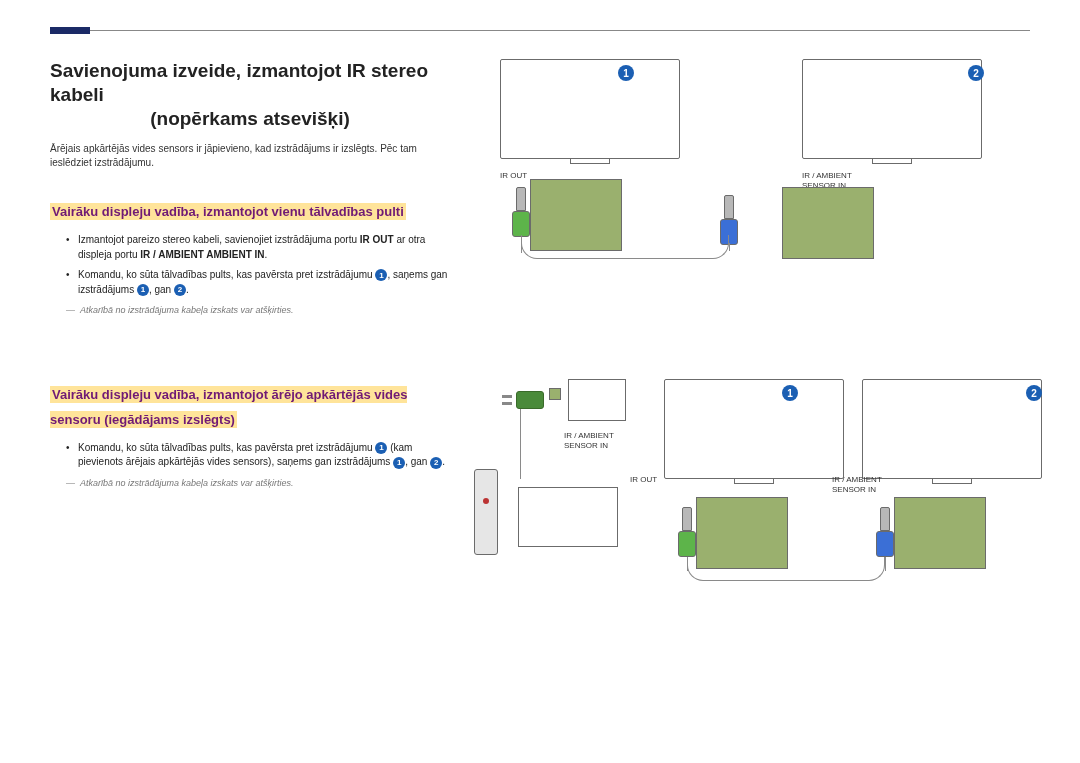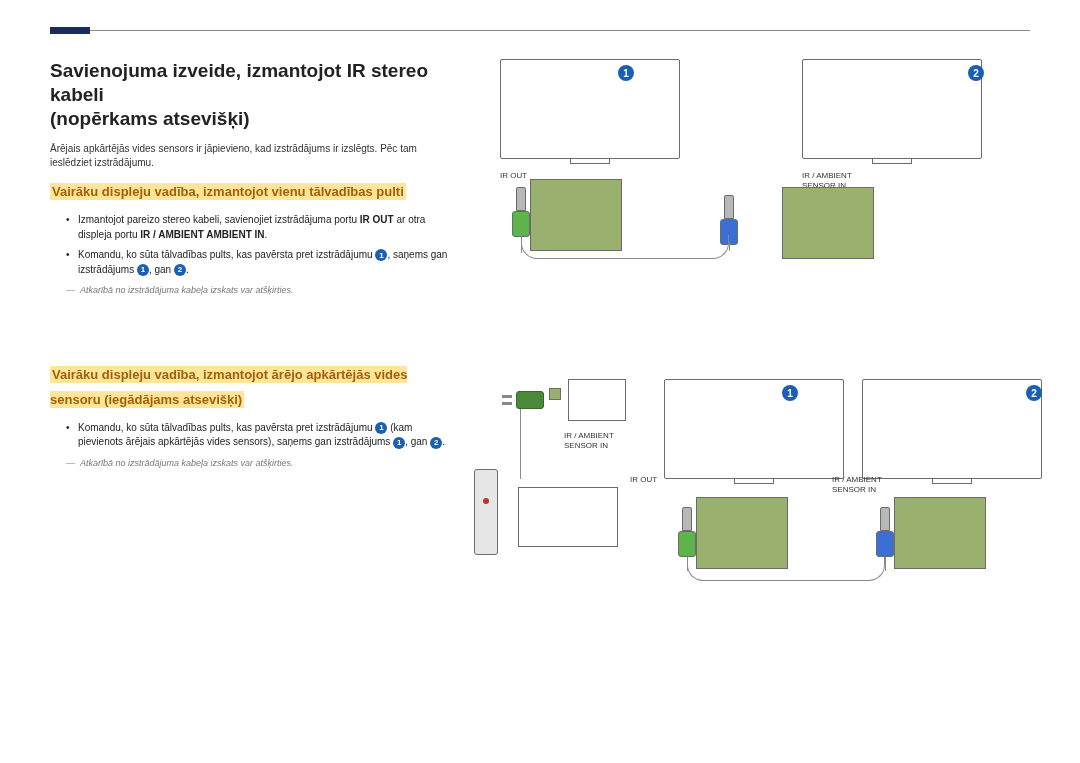--- a/index.html
+++ b/index.html
@@ -29,27 +29,27 @@
     gap: 32px;
   }
   .left { flex: 0 0 400px; }
   .right { flex: 1; position: relative; }
   h1 {
     font-size: 19px;
     font-weight: bold;
     line-height: 1.25;
     margin-bottom: 12px;
   }
-  h1 .sub { display: block; }
-  .intro { font-size: 10px; line-height: 1.4; margin-bottom: 8px; color: #333; }
+  h1 .sub { display: block; text-align: center; }
+  .intro { font-size: 10px; line-height: 1.4; margin-bottom: 28px; color: #333; }
   .hl {
     background: #ffe49a;
     font-weight: bold;
     font-size: 13px;
-    color: #a16207;
+    color: #701a75;
     padding: 1px 2px;
     display: inline;
     line-height: 1.6;
   }
   h2 { margin-bottom: 10px; font-weight: normal; line-height: 1.5; }
   ul { list-style: none; margin: 0 0 8px 16px; }
   li { position: relative; padding-left: 12px; margin-bottom: 6px; font-size: 10px; line-height: 1.45; }
   li::before { content: "•"; position: absolute; left: 0; top: 0; }
   .b { font-weight: bold; }
   .num-badge {
@@ -226,21 +226,21 @@
         <span>Izmantojot pareizo stereo kabeli, savienojiet izstrādājuma portu </span><span class="b">IR OUT</span><span> ar otra displeja portu </span><span class="b">IR / AMBIENT AMBIENT IN</span><span>.</span>
       </li>
       <li>
         <span>Komandu, ko sūta tālvadības pults, kas pavērsta pret izstrādājumu </span><span class="num-badge">1</span><span>, saņems gan izstrādājums </span><span class="num-badge">1</span><span>, gan </span><span class="num-badge">2</span><span>.</span>
       </li>
     </ul>
     <p class="footnote">Atkarībā no izstrādājuma kabeļa izskats var atšķirties.</p>
 
     <div style="height:40px"></div>
 
-    <h2><span class="hl">Vairāku displeju vadība, izmantojot ārējo apkārtējās vides sensoru (iegādājams atsevišķi)</span></h2>
+    <h2><span class="hl">Vairāku displeju vadība, izmantojot ārējo apkārtējās vides sensoru (iegādājams izslēgts)</span></h2>
     <ul>
       <li>
         <span>Komandu, ko sūta tālvadības pults, kas pavērsta pret izstrādājumu </span><span class="num-badge">1</span><span> (kam pievienots ārējais apkārtējās vides sensors), saņems gan izstrādājums </span><span class="num-badge">1</span><span>, gan </span><span class="num-badge">2</span><span>.</span>
       </li>
     </ul>
     <p class="footnote">Atkarībā no izstrādājuma kabeļa izskats var atšķirties.</p>
   </div>
 
   <div class="right">
 

